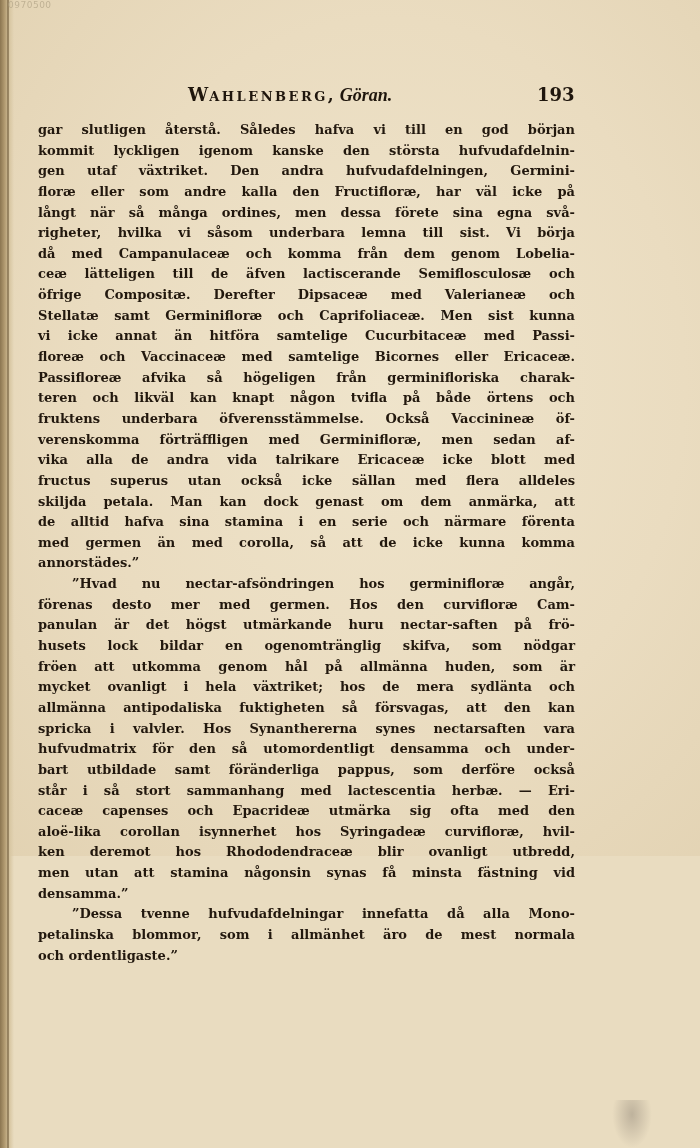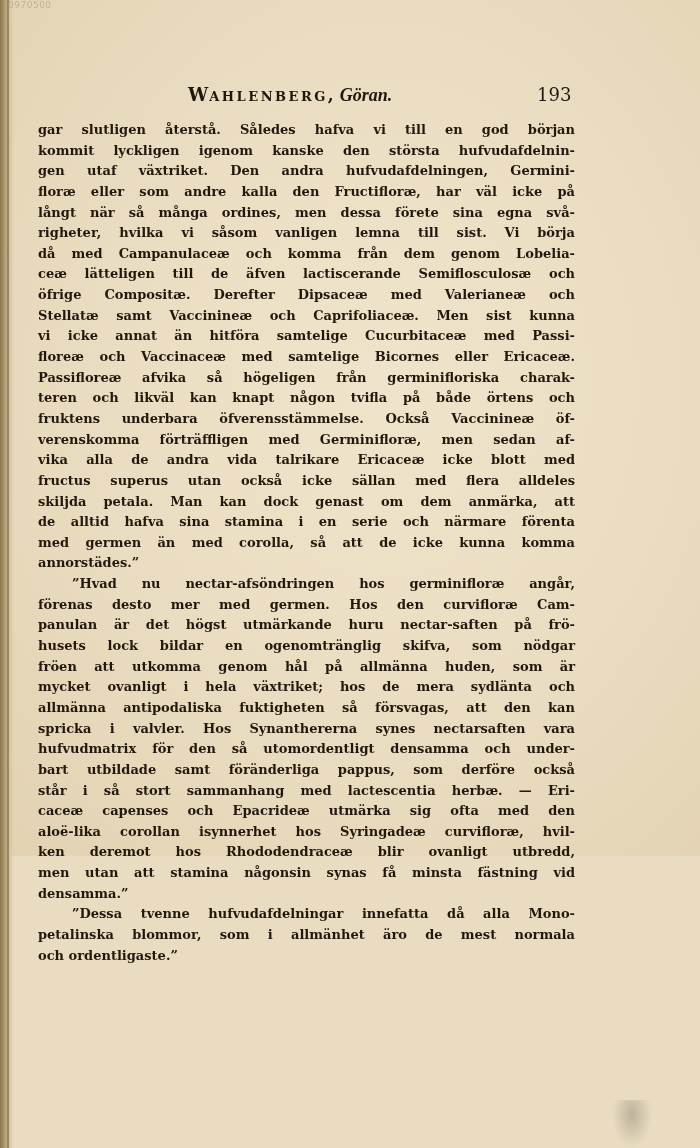--- a/index.html
+++ b/index.html
@@ -32,21 +32,21 @@
   .running-head {
     position: absolute; left: 188px; top: 0;
     font-family: "DejaVu Serif", serif; font-weight: bold; font-size: 17px;
     color: #1f160d; white-space: nowrap;
   }
   .running-head .sc { letter-spacing: 2.5px; font-size: 13px; }
   .running-head .sc-first { font-size: 18px; letter-spacing: 1px; }
   .running-head .it { font-style: italic; font-family: "Liberation Serif", serif; font-size: 18px; }
   .page-number {
     position: absolute; left: 537px; top: 0;
-    font-family: "DejaVu Serif", serif; font-weight: normal; font-size: 18px;
+    font-family: "DejaVu Serif", serif; font-weight: bold; font-size: 18px;
     color: #1f160d;
   }
   .body-text {
     position: absolute; left: 38px; top: 120px; width: 537px;
     font-family: "DejaVu Serif", serif; font-weight: bold;
     font-size: 13px; line-height: 20.65px; color: #22180e;
   }
   .line {
     display: block; white-space: nowrap; text-align: justify;
     text-align-last: justify; height: 20.65px; overflow: visible;
@@ -73,25 +73,25 @@
     <div class="page-number">193</div>
   </div>
 
   <div class="body-text" id="body-text">
       <div>
         <span class="line">gar slutligen återstå.  Således hafva vi till en god början</span>
         <span class="line">kommit lyckligen igenom kanske den största hufvudafdelnin-</span>
         <span class="line">gen utaf växtriket.  Den andra hufvudafdelningen, Germini-</span>
         <span class="line">floræ eller som andre kalla den Fructifloræ, har väl icke på</span>
         <span class="line">långt när så många ordines, men dessa förete sina egna svå-</span>
-        <span class="line">righeter, hvilka vi såsom vanligen lemna till sist.  Vi börja</span>
+        <span class="line">righeter, hvilka vi såsom underbara lemna till sist.  Vi börja</span>
         <span class="line">då med Campanulaceæ och komma från dem genom Lobelia-</span>
         <span class="line">ceæ lätteligen till de äfven lactiscerande Semiflosculosæ och</span>
         <span class="line">öfrige Compositæ.  Derefter Dipsaceæ med Valerianeæ och</span>
-        <span class="line">Stellatæ samt Vaccinineæ och Caprifoliaceæ.  Men sist kunna</span>
+        <span class="line">Stellatæ samt Germinifloræ och Caprifoliaceæ.  Men sist kunna</span>
         <span class="line">vi icke annat än hitföra samtelige Cucurbitaceæ med Passi-</span>
         <span class="line">floreæ och Vaccinaceæ med samtelige Bicornes eller Ericaceæ.</span>
         <span class="line">Passifloreæ afvika så högeligen från germinifloriska charak-</span>
         <span class="line">teren och likväl kan knapt någon tvifla på både örtens och</span>
         <span class="line">fruktens underbara öfverensstämmelse.  Också Vaccinineæ öf-</span>
         <span class="line">verenskomma förträffligen med Germinifloræ, men sedan af-</span>
         <span class="line">vika alla de andra vida talrikare Ericaceæ icke blott med</span>
         <span class="line">fructus superus utan också icke sällan med flera alldeles</span>
         <span class="line">skiljda petala.  Man kan dock genast om dem anmärka, att</span>
         <span class="line">de alltid hafva sina stamina i en serie och närmare förenta</span>

